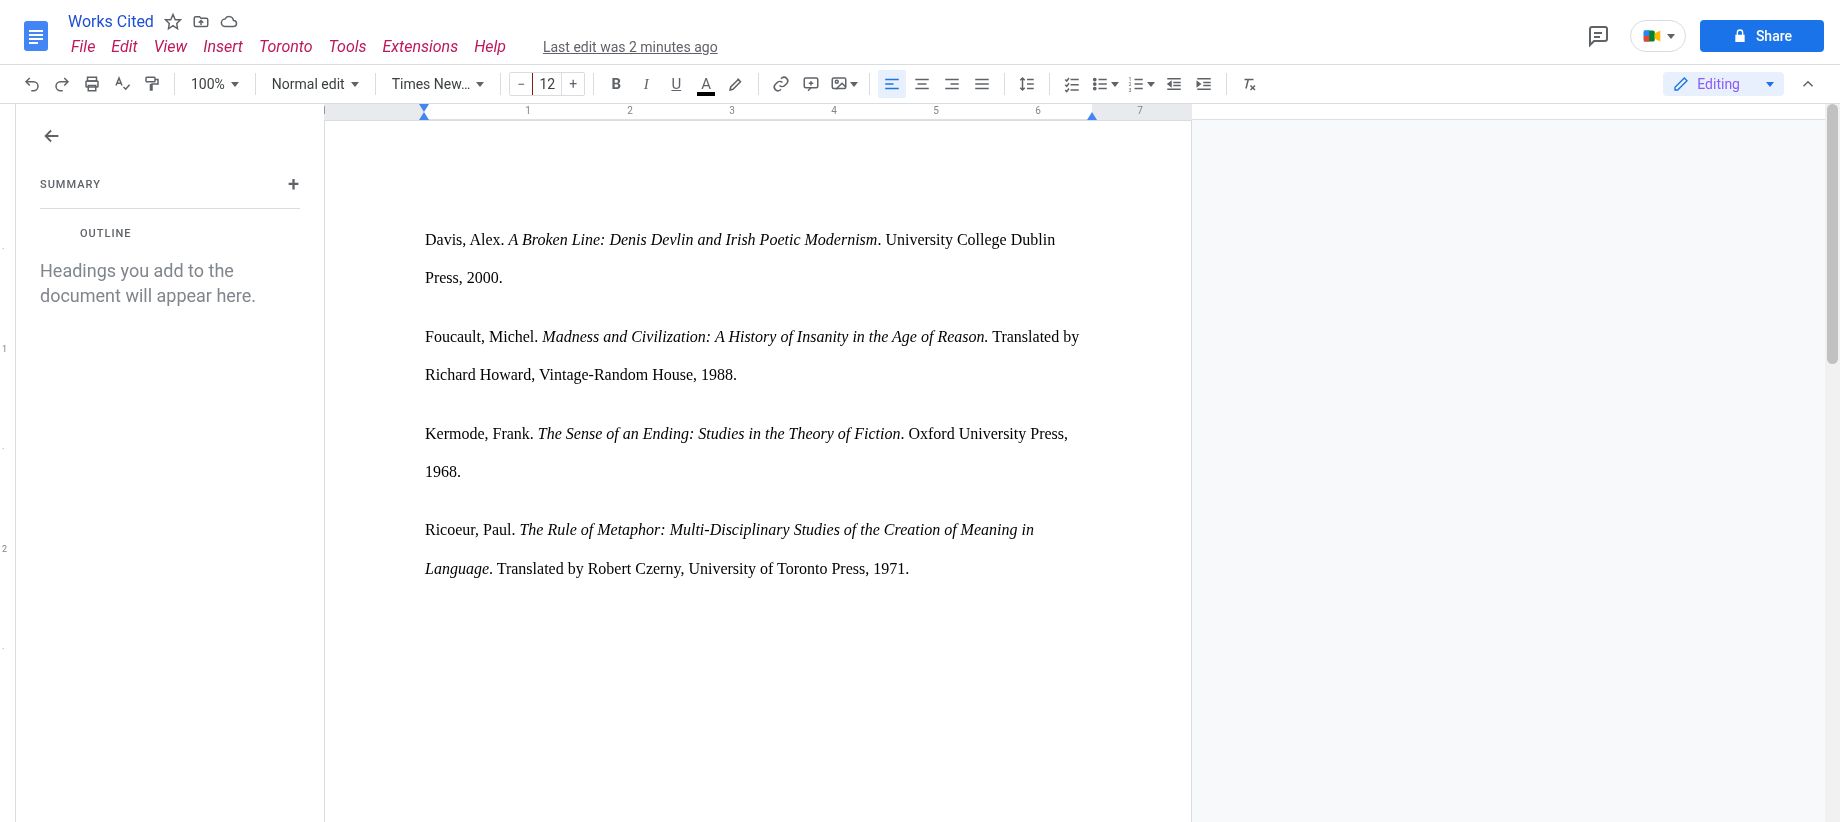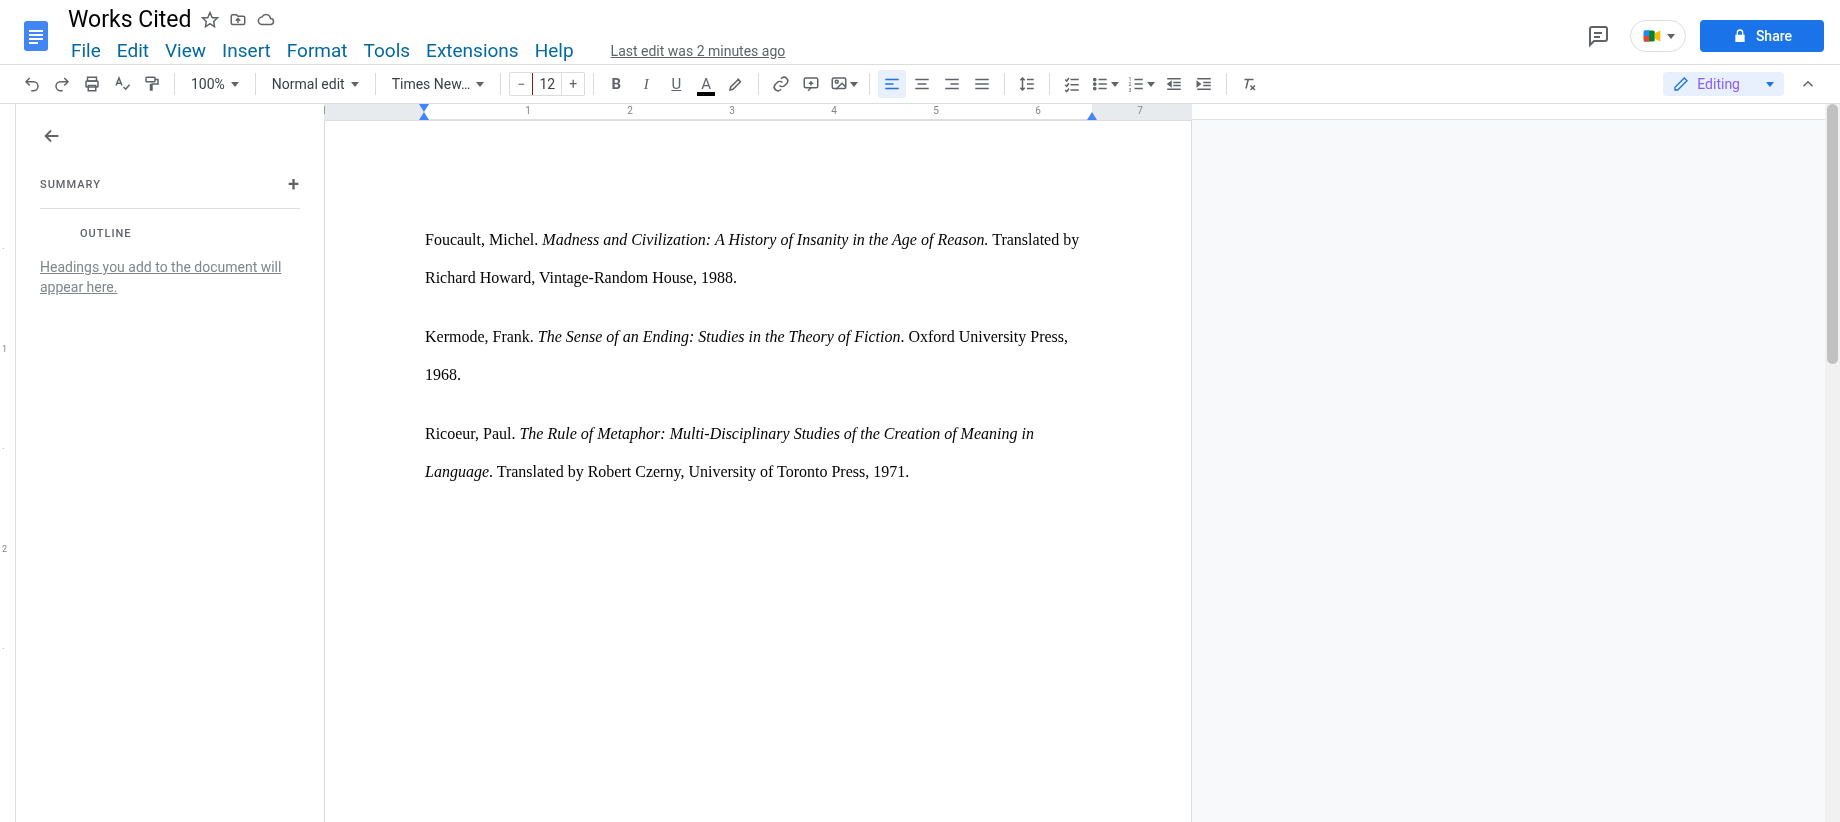--- a/index.html
+++ b/index.html
@@ -21,34 +21,34 @@
     width: 40px; height: 40px;
     display: flex; align-items: center; justify-content: center;
     margin-right: 8px;
   }
   .title-area { flex: 1; }
   .title-row {
     display: flex; align-items: center; gap: 10px;
     padding-left: 4px;
   }
   .doc-title {
-    font-size: 23px; color: #000000;
+    font-size: 16px; color: #1d4ed8;
   }
   .title-icon {
     color: #5f6368; width: 18px; height: 18px;
     display: flex; align-items: center; justify-content: center;
     cursor: pointer;
   }
   .menubar {
     display: flex; align-items: center; gap: 2px;
     padding-left: 0; margin-top: 2px;
   }
   .menubar-item {
     padding: 4px 7px; border-radius: 4px; cursor: pointer;
-    color: #0369a1; font-size: 19px;
+    color: #be185d; font-size: 16px; font-style: italic;
   }
   .last-edit {
     color: #5f6368; text-decoration: underline;
     margin-left: 28px; font-size: 14px; cursor: pointer;
   }
   .right-controls {
     display: flex; align-items: center; gap: 14px;
   }
   .comment-btn {
     width: 36px; height: 36px; display:flex; align-items:center; justify-content:center;
@@ -131,21 +131,21 @@
     margin-bottom:10px;
   }
   .sum-row .plus { font-size:20px; cursor:pointer; color:#5f6368;}
   .sum-divider { border-top:1px solid #dadce0; margin:12px 0 18px; }
   .outline-h {
     color:#5f6368; font-size:11px; letter-spacing:1px; font-weight:500;
     margin-bottom:18px;
     margin-left:40px;
   }
   .outline-empty {
-    color:#80868b; font-size:14px; line-height:1.4;text-decoration:underline;
+    color:#80868b; font-size:18px; line-height:1.4;
   }
   .canvas-col { flex:1; position:relative; overflow:hidden; }
   .hruler {
     height:16px; background:#fff; border-bottom:1px solid #e0e0e0;
     position:relative; font-size:10px; color:#80868b;
     margin-left:0;
   }
   .hruler .num { position:absolute; top:1px; transform:translateX(-50%); }
   .hruler .margin-shade { position:absolute; top:0; height:16px; background:#e8eaed; }
   .indent-marker-down {
@@ -222,21 +222,21 @@
         <svg width="20" height="18" viewBox="0 0 24 24" fill="none" stroke="#5f6368" stroke-width="2">
             <path d="M18 18a4 4 0 0 0 0-8 6 6 0 0 0-11.3-2A5 5 0 0 0 7 18z"></path>
           </svg>
       </span>
     </div>
     <div class="menubar">
       <span class="menubar-item">File</span>
       <span class="menubar-item">Edit</span>
       <span class="menubar-item">View</span>
       <span class="menubar-item">Insert</span>
-      <span class="menubar-item">Format</span>
+      <span class="menubar-item">Toronto</span>
       <span class="menubar-item">Tools</span>
       <span class="menubar-item">Extensions</span>
       <span class="menubar-item">Help</span>
       <span class="last-edit">Last edit was 2 minutes ago</span>
     </div>
   </div>
   <div class="right-controls">
     <div class="comment-btn">
       <svg width="24" height="24" viewBox="0 0 24 24" fill="none" stroke="#5f6368" stroke-width="2">
           <path d="M21 15a2 2 0 0 1-2 2H8l-4 4V5a2 2 0 0 1 2-2h13a2 2 0 0 1 2 2z"></path>
@@ -508,20 +508,23 @@
       <div class="num" style="left:816px">7</div>
       <div class="indent-marker-down" style="left:100px"></div>
       <div class="indent-marker-up" style="left:100px"></div>
       <div class="indent-marker-up" style="left:768px"></div>
     </div>
 
     <div class="page-area">
       <div class="page">
         <div class="doc-text">
           <p>
+            <span>Davis, Alex. </span><em>A Broken Line: Denis Devlin and Irish Poetic Modernism</em><span>. University College Dublin Press, 2000.</span>
+          </p>
+          <p>
             <span>Foucault, Michel. </span><em>Madness and Civilization: A History of Insanity in the Age of Reason.</em><span> Translated by Richard Howard, Vintage-Random House, 1988.</span>
           </p>
           <p>
             <span>Kermode, Frank. </span><em>The Sense of an Ending: Studies in the Theory of Fiction</em><span>. Oxford University Press, 1968.</span>
           </p>
           <p>
             <span>Ricoeur, Paul. </span><em>The Rule of Metaphor: Multi-Disciplinary Studies of the Creation of Meaning in Language</em><span>. Translated by Robert Czerny, University of Toronto Press, 1971.</span>
           </p>
         </div>
       </div>

